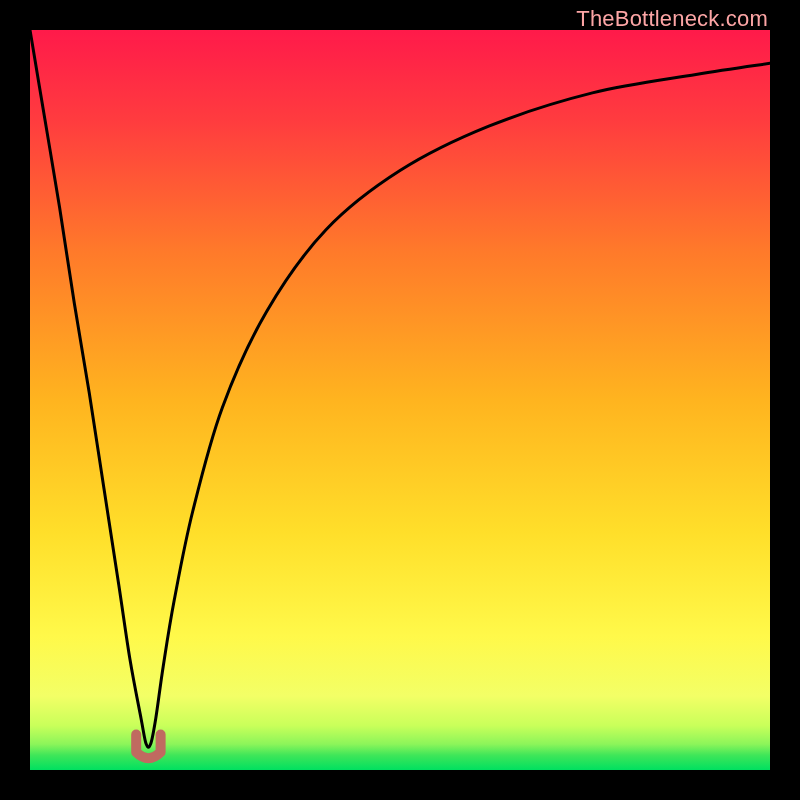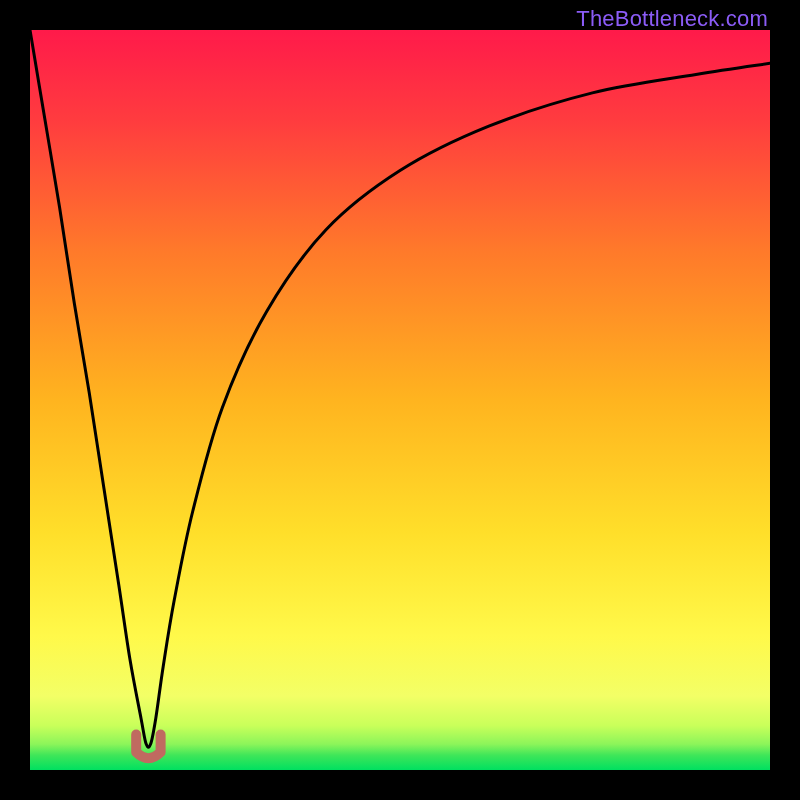--- a/index.html
+++ b/index.html
@@ -22,21 +22,21 @@
     left: 30px;
     top: 30px;
     width: 740px;
     height: 740px;
     overflow: hidden;
   }
   .watermark {
     position: absolute;
     top: 6px;
     right: 32px;
-    color: #8b5cf6;
+    color: #fca5a5;
     font-size: 22px;
     font-weight: 500;
     letter-spacing: 0.2px;
     margin-left: 44px;
   }
   svg { display:block; }
 </style>
 </head>
 <body>
 

